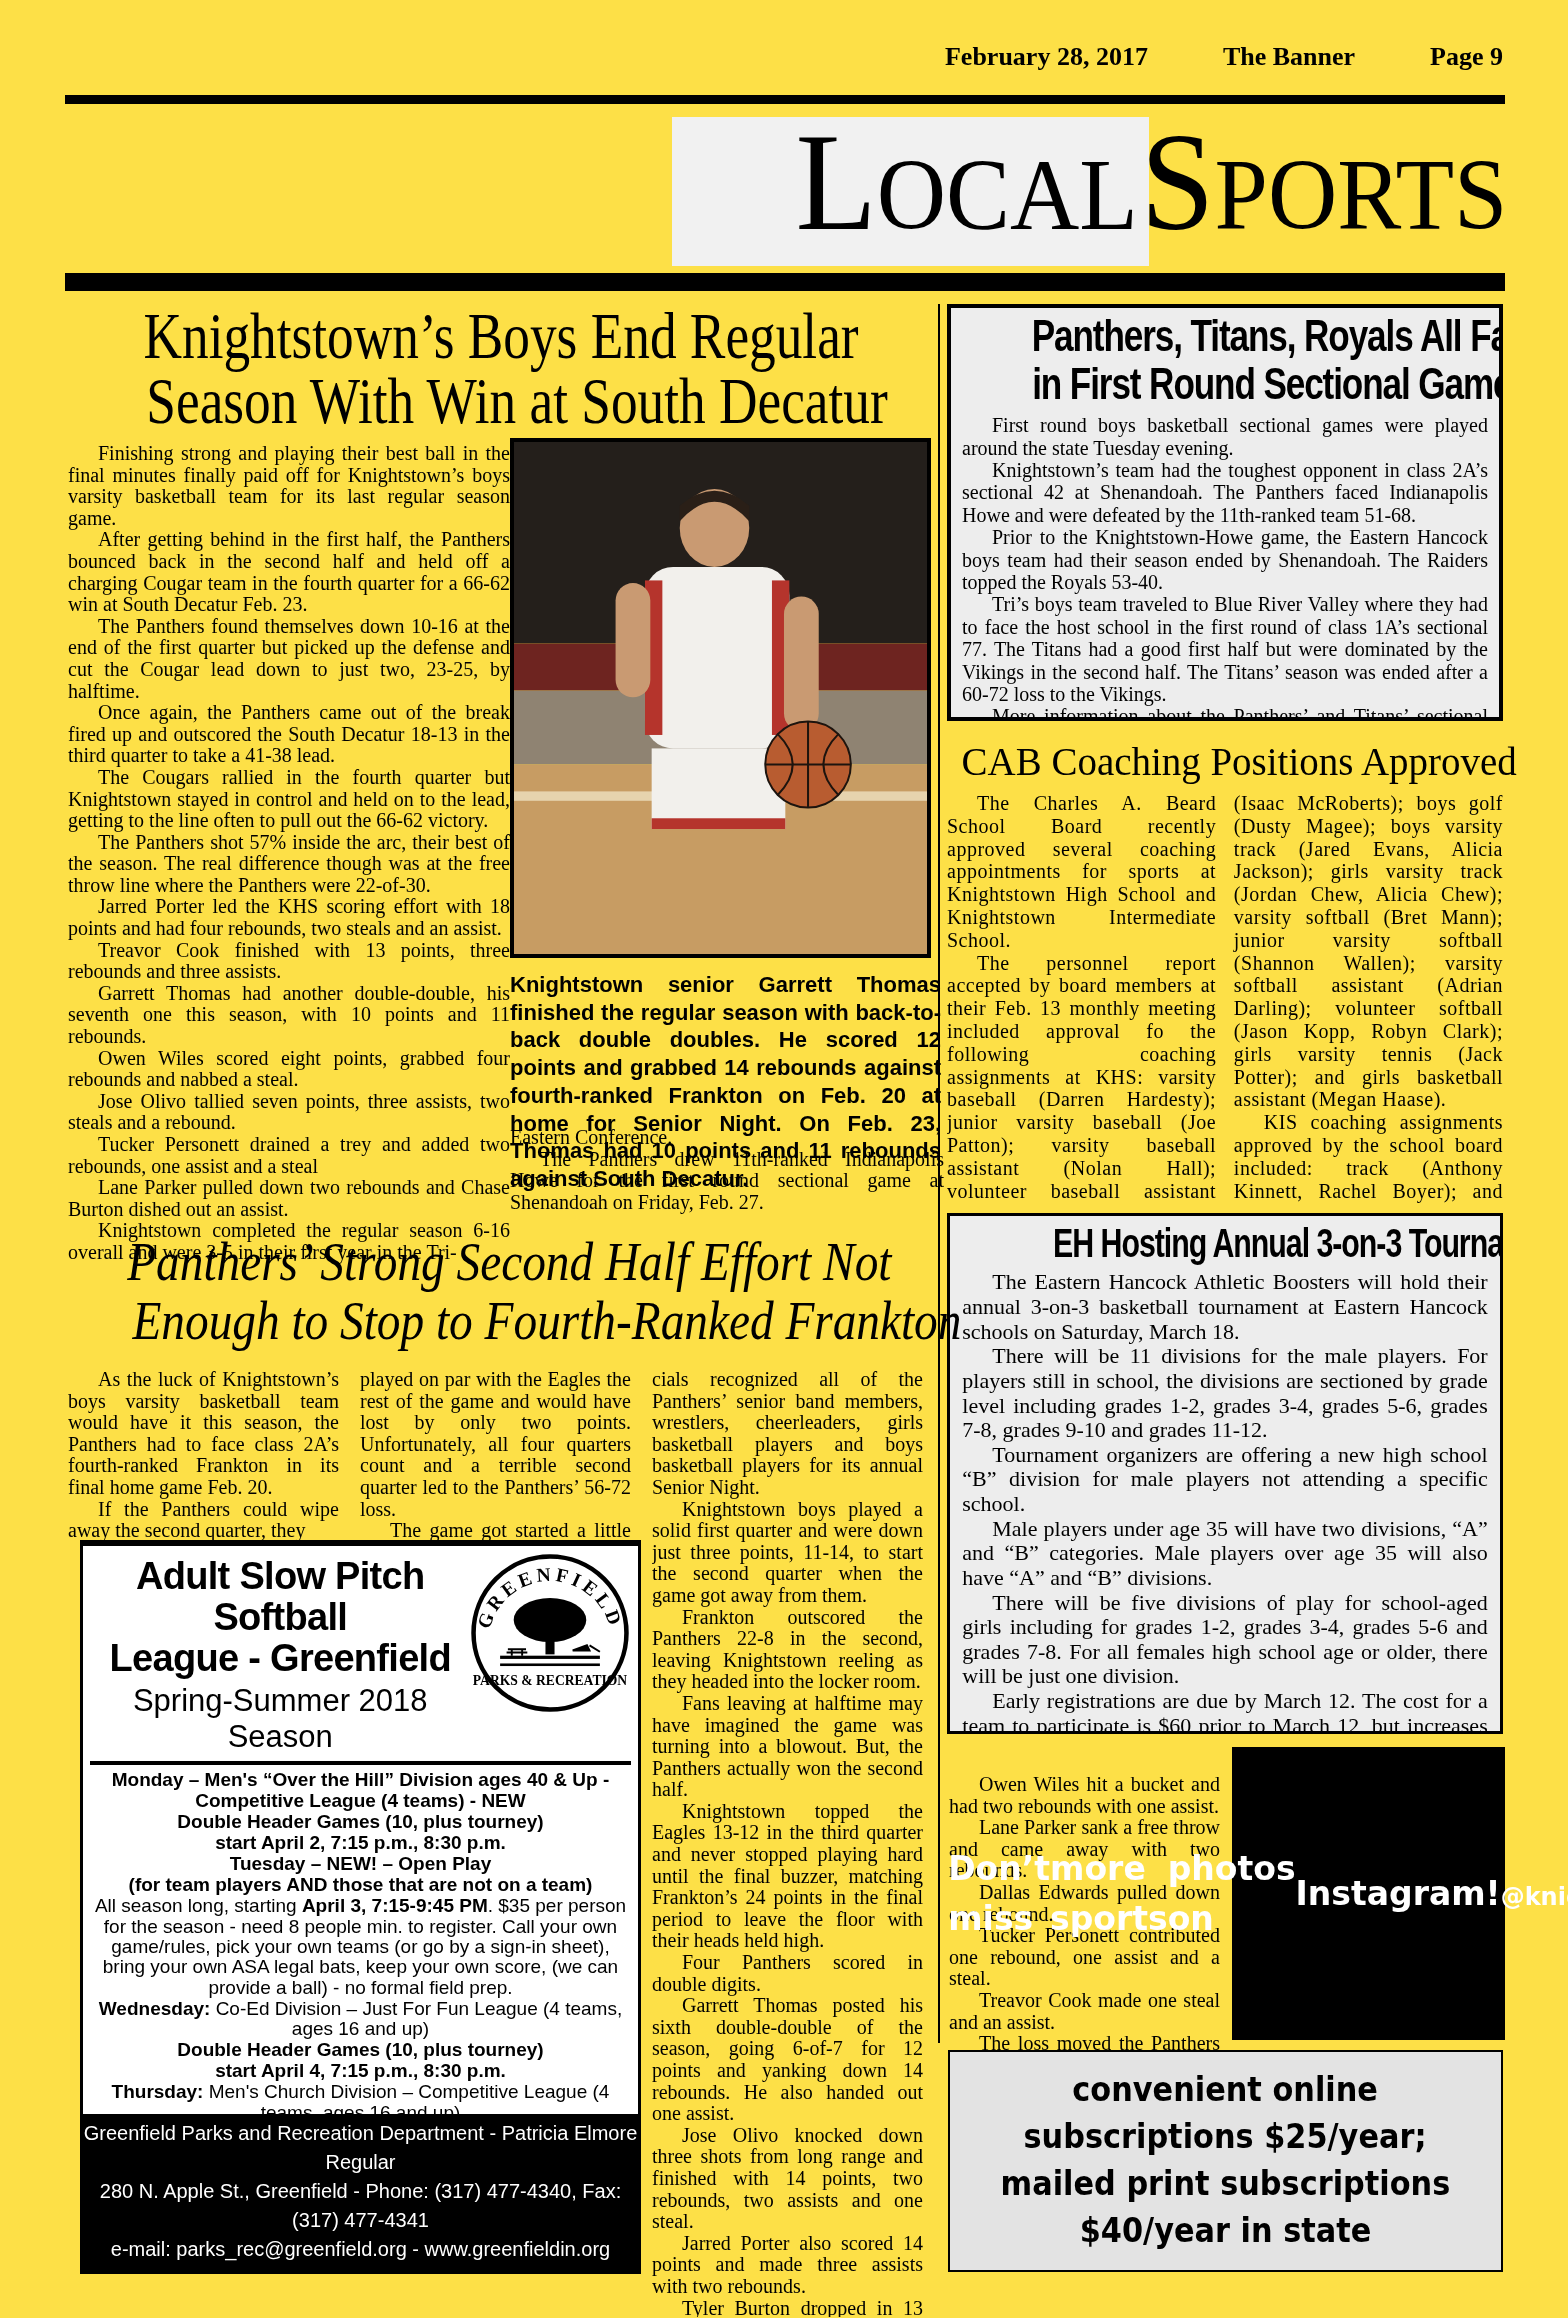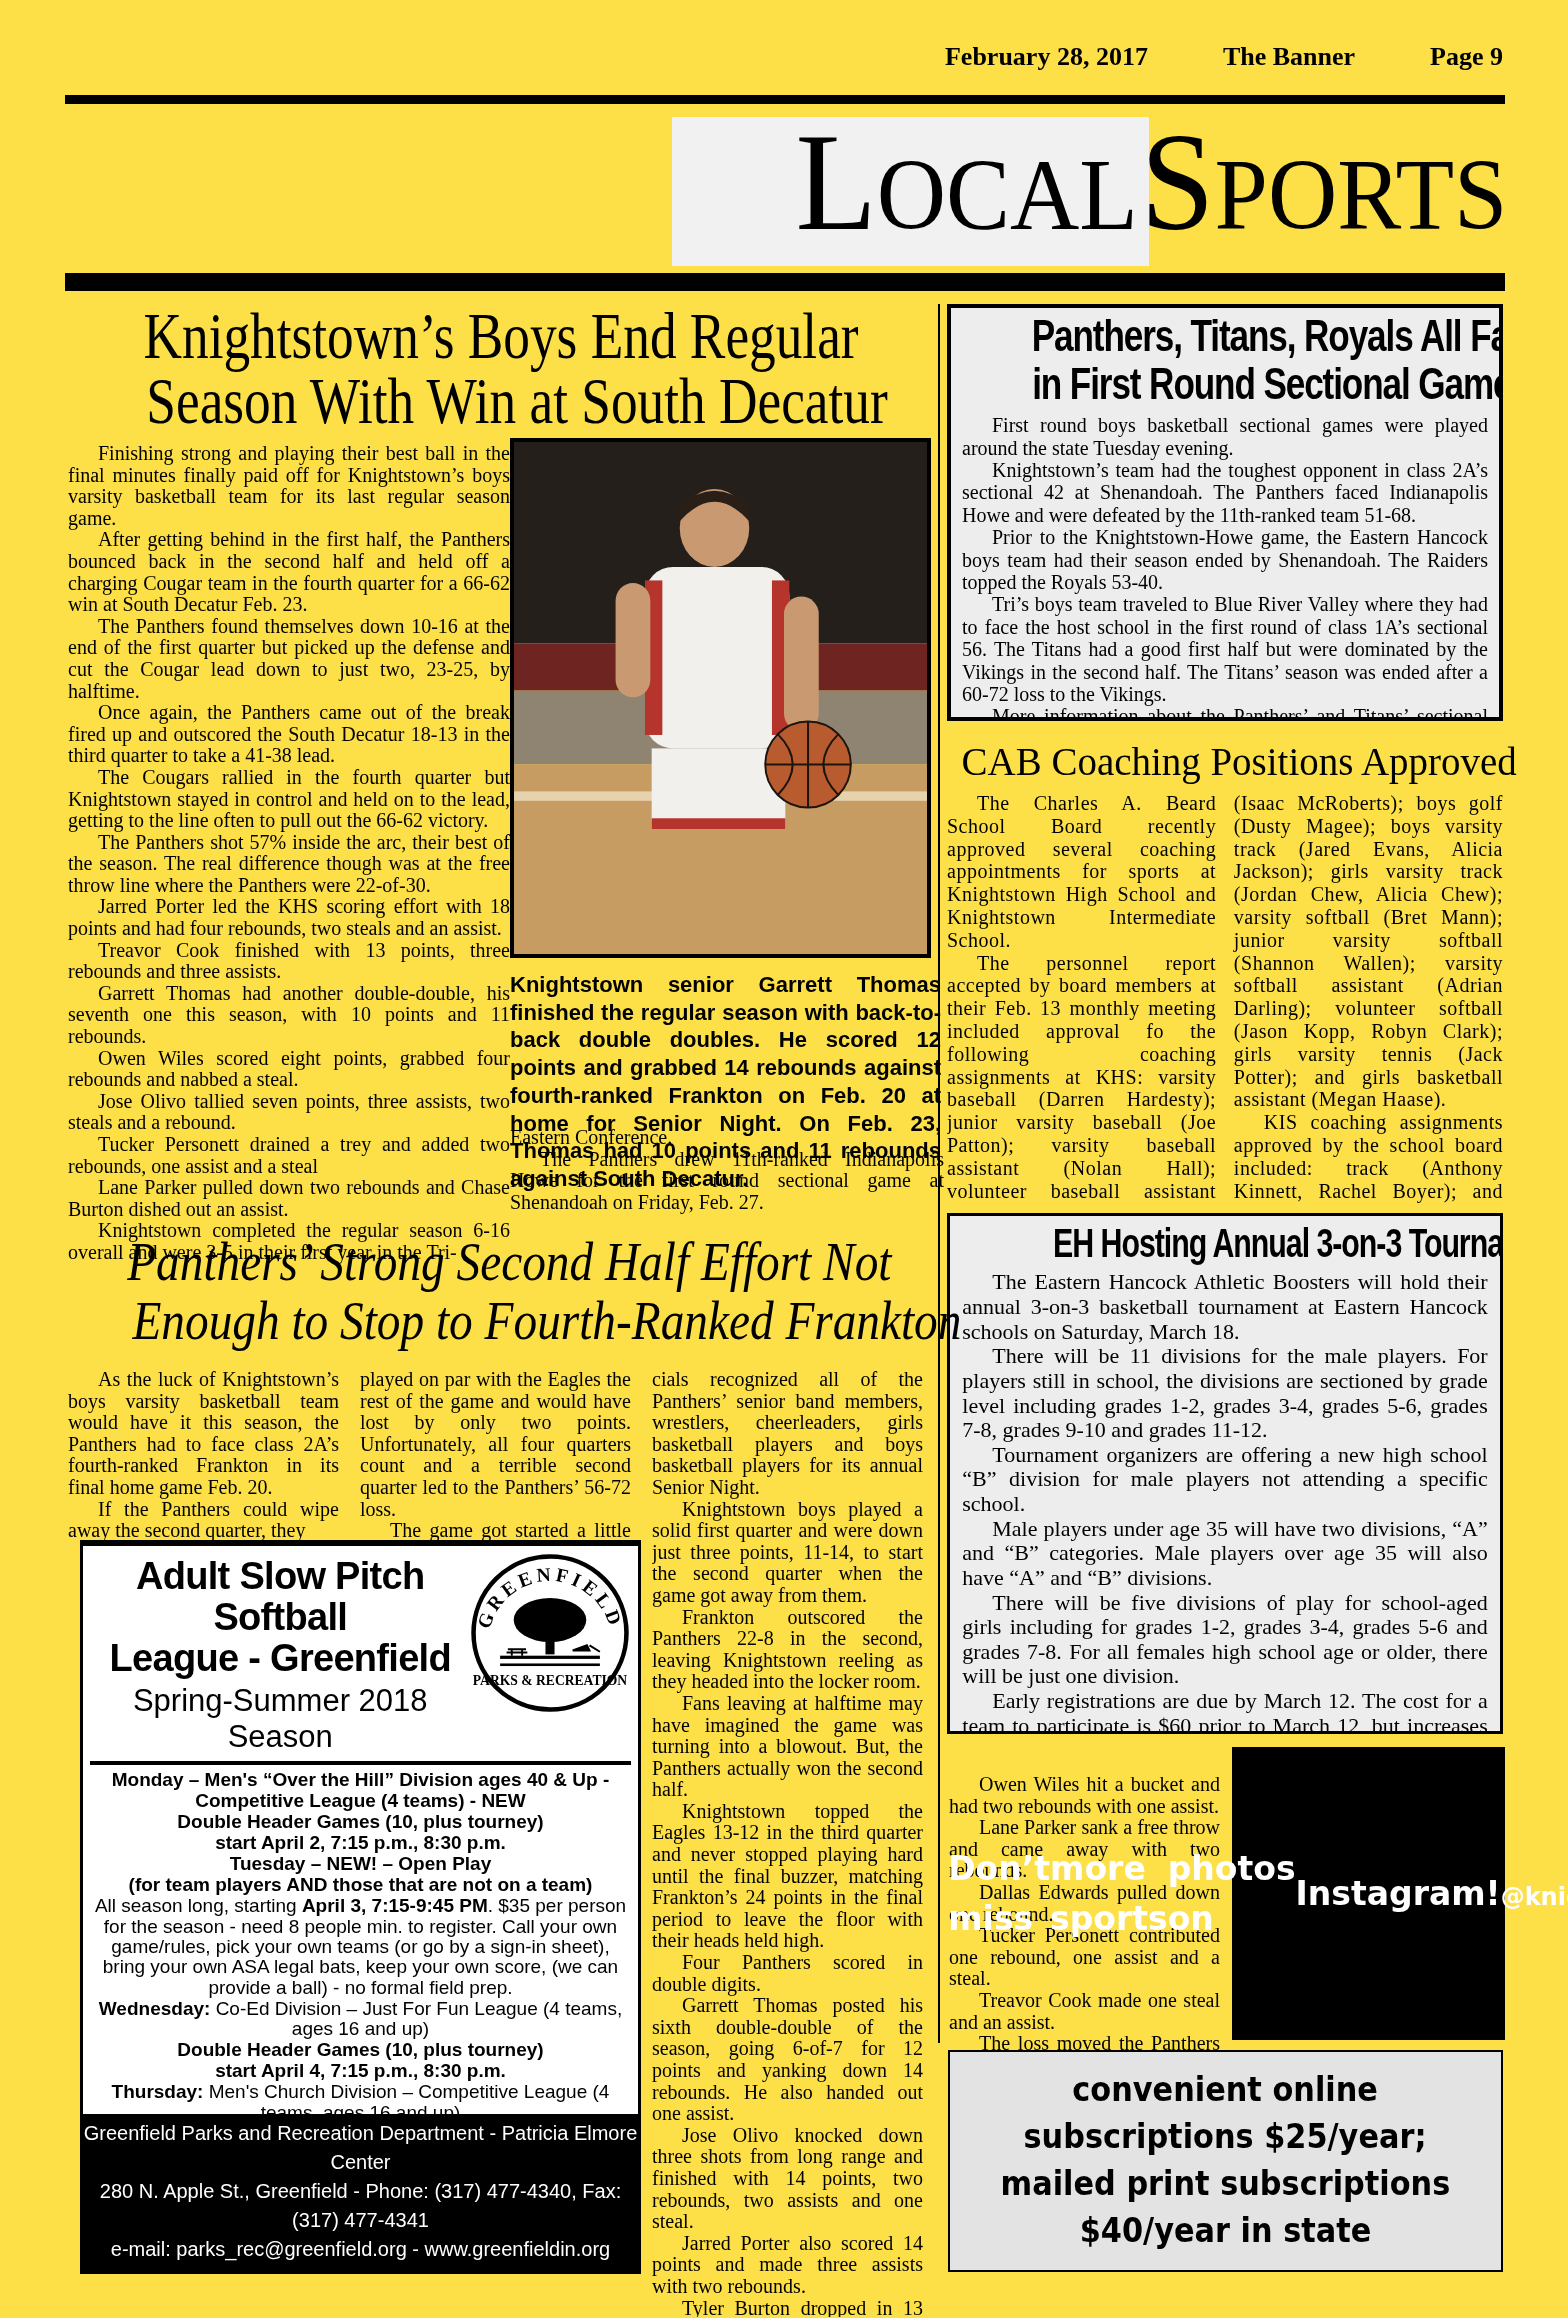--- a/index.html
+++ b/index.html
@@ -143,21 +143,21 @@
 
   <div class="abs box1">
     <div class="heavy-hl">
       <div><span class="squeeze" style="--sx:.78">Panthers, Titans, Royals All Fall</span></div>
       <div><span class="squeeze" style="--sx:.78">in First Round Sectional Games</span></div>
     </div>
     <div class="news">
       <p>First round boys basketball sectional games were played around the state Tuesday evening.</p>
       <p>Knightstown’s team had the toughest opponent in class 2A’s sectional 42 at Shenandoah. The Panthers faced Indianapolis Howe and were defeated by the 11th-ranked team 51-68.</p>
       <p>Prior to the Knightstown-Howe game, the Eastern Hancock boys team had their season ended by Shenandoah. The Raiders topped the Royals 53-40.</p>
-      <p>Tri’s boys team traveled to Blue River Valley where they had to face the host school in the first round of class 1A’s sectional 56. The Titans had a good first half but were dominated by the Vikings in the second half. The Titans’ season was ended after a 60-72 loss to the Vikings.</p>
+      <p>Tri’s boys team traveled to Blue River Valley where they had to face the host school in the first round of class 1A’s sectional 77. The Titans had a good first half but were dominated by the Vikings in the second half. The Titans’ season was ended after a 60-72 loss to the Vikings.</p>
       <p>More information about the Panthers’ and Titans’ sectional games will appear in next week’s issue.</p>
     </div>
   </div>
 
   <div class="abs cab-hl">
     <span class="squeeze" style="--sx:.95">CAB Coaching Positions Approved</span>
   </div>
   <div class="abs news cab-body">
     <p>The Charles A. Beard School Board recently approved several coaching appointments for sports at Knightstown High School and Knightstown Intermediate School.</p>
     <p>The personnel report accepted by board members at their Feb. 13 monthly meeting included approval fo the following coaching assignments at KHS: varsity baseball (Darren Hardesty); junior varsity baseball (Joe Patton); varsity baseball assistant (Nolan Hall); volunteer baseball assistant (Isaac McRoberts); boys golf (Dusty Magee); boys varsity track (Jared Evans, Alicia Jackson); girls varsity track (Jordan Chew, Alicia Chew); varsity softball (Bret Mann); junior varsity softball (Shannon Wallen); varsity softball assistant (Adrian Darling); volunteer softball (Jason Kopp, Robyn Clark); girls varsity tennis (Jack Potter); and girls basketball assistant (Megan Haase).</p>
@@ -250,21 +250,21 @@
       <div class="line"><span class="b">Wednesday:</span><span> Co-Ed Division – Just For Fun League (4 teams, ages 16 and up)</span></div>
       <div class="line"><span class="b">Double Header Games (10, plus tourney)</span></div>
       <div class="line"><span class="b">start April 4, 7:15 p.m., 8:30 p.m.</span></div>
       <div class="line"><span class="b">Thursday:</span><span> Men's Church Division – Competitive League (4 teams, ages 16 and up)</span></div>
       <div class="line"><span class="b">Double Header Games (10, plus tourney)</span></div>
       <div class="line"><span class="b">start April 5, 7:15 p.m., 8:30 p.m.</span></div>
       <div class="line"><span class="b">Friday Evenings, Saturday Afternoon/Evenings</span><span> – possible for overflow/new league, if needed (maybe Mondays and Tuesdays depending on registration numbers)</span></div>
       <div class="line"><span>Rosters are frozen at the completion of week/game 4 (see local rule packet). </span><span class="b">Registration (first-come, first served) ends Friday, March 23 at 3 p.m. Cost is $485 per team</span><span> (team registration only; individuals can call office and get on a list)</span></div>
     </div>
     <div class="soft-foot">
-      <div>Greenfield Parks and Recreation Department - Patricia Elmore Center</div>
+      <div>Greenfield Parks and Recreation Department - Patricia Elmore Regular</div>
       <div>280 N. Apple St., Greenfield - Phone: (317) 477-4340, Fax: (317) 477-4341</div>
       <div>e-mail: parks_rec@greenfield.org - www.greenfieldin.org</div>
     </div>
   </div>
 
   <div class="abs insta">
     <div class="il">Don’t miss</div>
     <div class="il">more sports</div>
     <div class="il">photos on</div>
     <div class="il">Instagram!</div>

